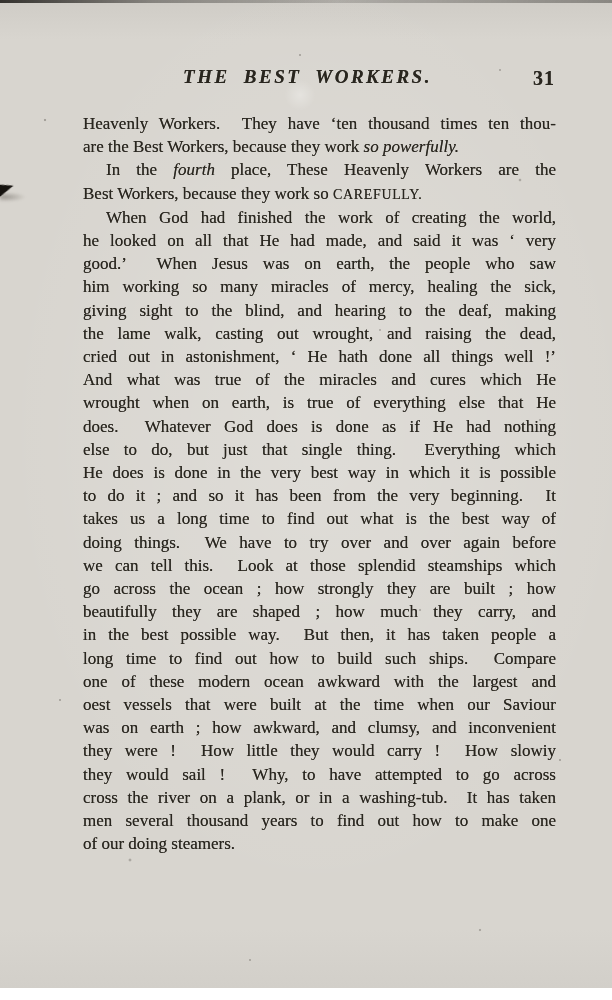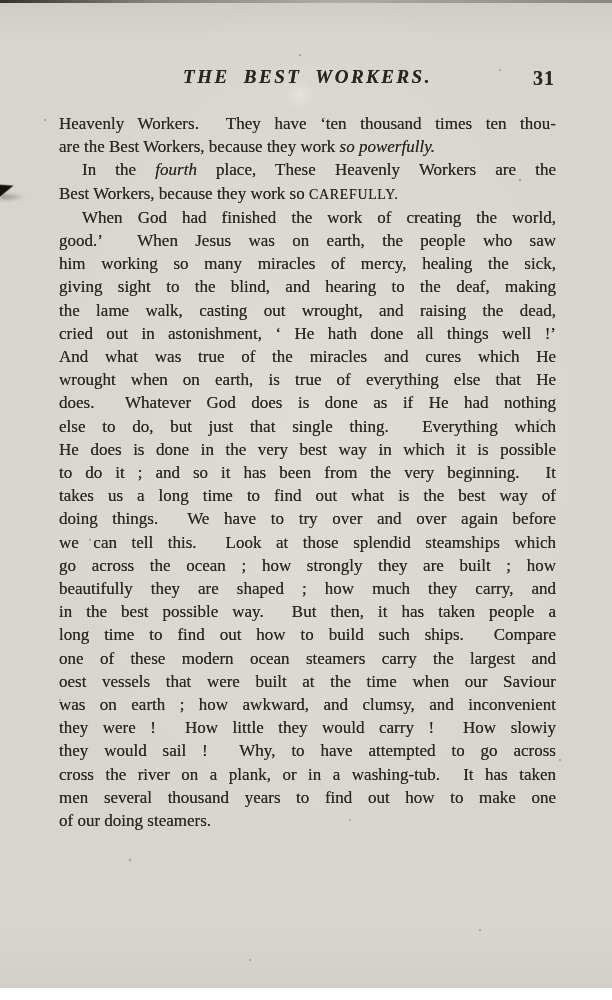--- a/index.html
+++ b/index.html
@@ -87,20 +87,21 @@
     position: absolute; top: 112px; left: 59px; width: 497px;
     font-size: 17px;
     line-height: 23.2px;
     color: var(--ink);
     text-shadow: 0 0 0.55px rgba(41,38,31,0.72);
   }
   .line {
     text-align: justify;
     text-align-last: justify;
     white-space: normal;
+    margin-left: 24px;
   }
   .line.flush { text-align-last: left; }
   .line.indent { text-indent: 23px; }
   .it { font-style: italic; }
   .sc { font-size: 0.82em; letter-spacing: 0.7px; }
   .rm { font-style: normal; }
 </style>
 </head>
 <body>
 
@@ -113,39 +114,40 @@
     <div class="running-title">THE BEST WORKERS.</div>
     <div class="page-number">31</div>
   </div>
 
   <div class="body-text" id="body-lines">
       <div class="line"><span class="rm">Heavenly Workers.&nbsp; They have ‘ten thousand times ten thou-</span></div>
       <div class="line flush"><span class="rm">are the Best Workers, because they work </span><span class="it">so powerfully.</span></div>
       <div class="line indent"><span class="rm">In the </span><span class="it">fourth</span><span class="rm"> place, These Heavenly Workers are the</span></div>
       <div class="line flush"><span class="rm">Best Workers, because they work so </span><span class="sc">CAREFULLY.</span></div>
       <div class="line indent"><span class="rm">When God had finished the work of creating the world,</span></div>
+      <div class="line"><span class="rm">he looked on all that He had made, and said it was ‘ very</span></div>
       <div class="line"><span class="rm">good.’&nbsp; When Jesus was on earth, the people who saw</span></div>
       <div class="line"><span class="rm">him working so many miracles of mercy, healing the sick,</span></div>
       <div class="line"><span class="rm">giving sight to the blind, and hearing to the deaf, making</span></div>
       <div class="line"><span class="rm">the lame walk, casting out wrought, and raising the dead,</span></div>
       <div class="line"><span class="rm">cried out in astonishment, ‘ He hath done all things well !’</span></div>
       <div class="line"><span class="rm">And what was true of the miracles and cures which He</span></div>
       <div class="line"><span class="rm">wrought when on earth, is true of everything else that He</span></div>
       <div class="line"><span class="rm">does.&nbsp; Whatever God does is done as if He had nothing</span></div>
       <div class="line"><span class="rm">else to do, but just that single thing.&nbsp; Everything which</span></div>
       <div class="line"><span class="rm">He does is done in the very best way in which it is possible</span></div>
       <div class="line"><span class="rm">to do it ; and so it has been from the very beginning.&nbsp; It</span></div>
       <div class="line"><span class="rm">takes us a long time to find out what is the best way of</span></div>
       <div class="line"><span class="rm">doing things.&nbsp; We have to try over and over again before</span></div>
       <div class="line"><span class="rm">we can tell this.&nbsp; Look at those splendid steamships which</span></div>
       <div class="line"><span class="rm">go across the ocean ; how strongly they are built ; how</span></div>
       <div class="line"><span class="rm">beautifully they are shaped ; how much they carry, and</span></div>
       <div class="line"><span class="rm">in the best possible way.&nbsp; But then, it has taken people a</span></div>
       <div class="line"><span class="rm">long time to find out how to build such ships.&nbsp; Compare</span></div>
-      <div class="line"><span class="rm">one of these modern ocean steamers carry the largest and</span></div>
+      <div class="line"><span class="rm">one of these modern ocean awkward with the largest and</span></div>
       <div class="line"><span class="rm">oest vessels that were built at the time when our Saviour</span></div>
       <div class="line"><span class="rm">was on earth ; how awkward, and clumsy, and inconvenient</span></div>
       <div class="line"><span class="rm">they were !&nbsp; How little they would carry !&nbsp; How slowiy</span></div>
       <div class="line"><span class="rm">they would sail !&nbsp; Why, to have attempted to go across</span></div>
       <div class="line"><span class="rm">cross the river on a plank, or in a washing-tub.&nbsp; It has taken</span></div>
       <div class="line"><span class="rm">men several thousand years to find out how to make one</span></div>
       <div class="line flush"><span class="rm">of our doing steamers.</span></div>
     </div>
 </div>
 

